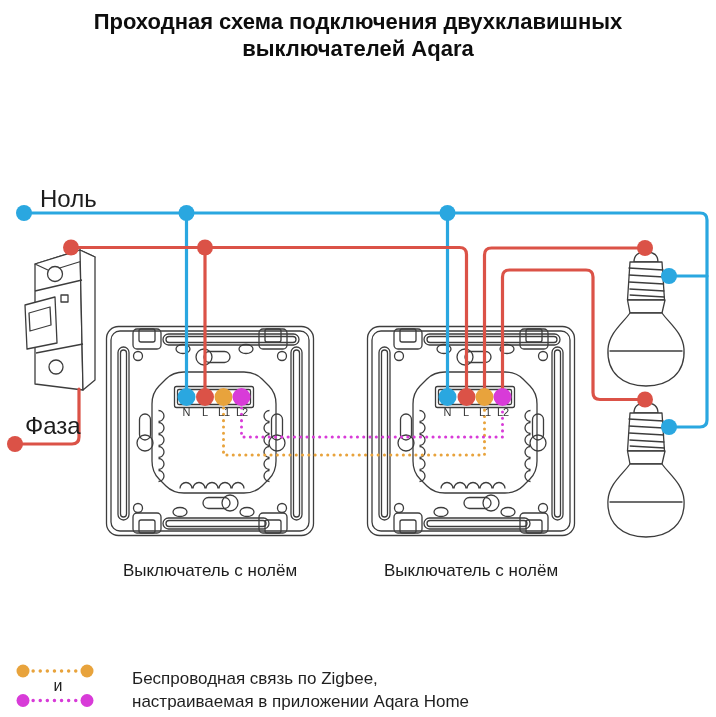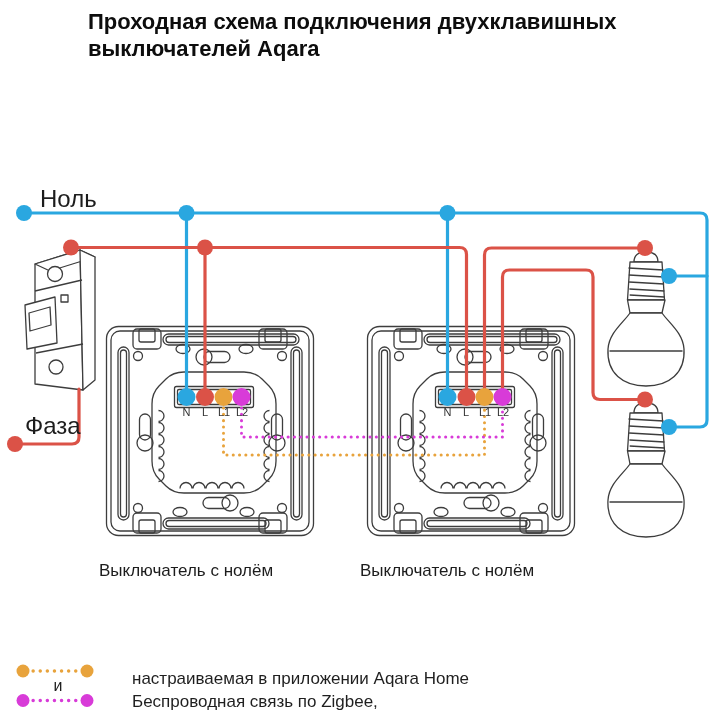--- a/index.html
+++ b/index.html
@@ -1,24 +1,24 @@
 <!DOCTYPE html>
 <html><head>
 <meta charset="utf-8">
 <style>
   html,body{margin:0;padding:0;background:#fff;}
   body{width:716px;height:717px;position:relative;overflow:hidden;
        font-family:"Liberation Sans", sans-serif;color:#111;}
   .stage{position:absolute;inset:0;}
   .title{position:absolute;top:8px;left:0;right:0;margin:0 auto;width:540px;
-         text-align:left;font-size:22px;line-height:27px;font-weight:bold;color:#0d0d0d;}
+         text-align:center;font-size:22px;line-height:27px;font-weight:bold;color:#0d0d0d;}
   .wire-label{position:absolute;font-size:24px;color:#1c1c1c;}
   .lbl-neutral{top:185px;left:40px;}
   .lbl-phase{top:412px;left:25px;text-align:center;}
-  .caption{position:absolute;top:561px;width:222px;
+  .caption{position:absolute;top:561px;width:222px;text-align:center;
            font-size:17px;color:#1c1c1c;}
   .cap-1{left:99px;}
   .cap-2{left:360px;}
   .legend-text{position:absolute;top:667px;left:132px;font-size:17px;
                line-height:23px;color:#1f1f1f;}
   .legend-text span{display:block;}
   .legend-and{position:absolute;top:677px;left:48px;width:20px;text-align:center;
               font-size:16px;color:#1f1f1f;}
   svg{position:absolute;inset:0;}
   .outline{stroke:#3d3d3d;fill:none;stroke-width:1.3;stroke-linejoin:round;}
@@ -195,17 +195,17 @@
   <h1 class="title">Проходная схема подключения двухклавишных выключателей Aqara</h1>
 
   <div class="wire-label lbl-neutral">Ноль</div>
   <div class="wire-label lbl-phase">Фаза</div>
 
   <div class="caption cap-1">Выключатель с нолём</div>
   <div class="caption cap-2">Выключатель с нолём</div>
 
   <div class="legend-and">и</div>
   <div class="legend-text">
+    <span>Беспроводная связь по Zigbee,</span>
     <span>настраиваемая в приложении Aqara Home</span>
-    <span>Беспроводная связь по Zigbee,</span>
   </div>
 
 </div>
 
 </body></html>

